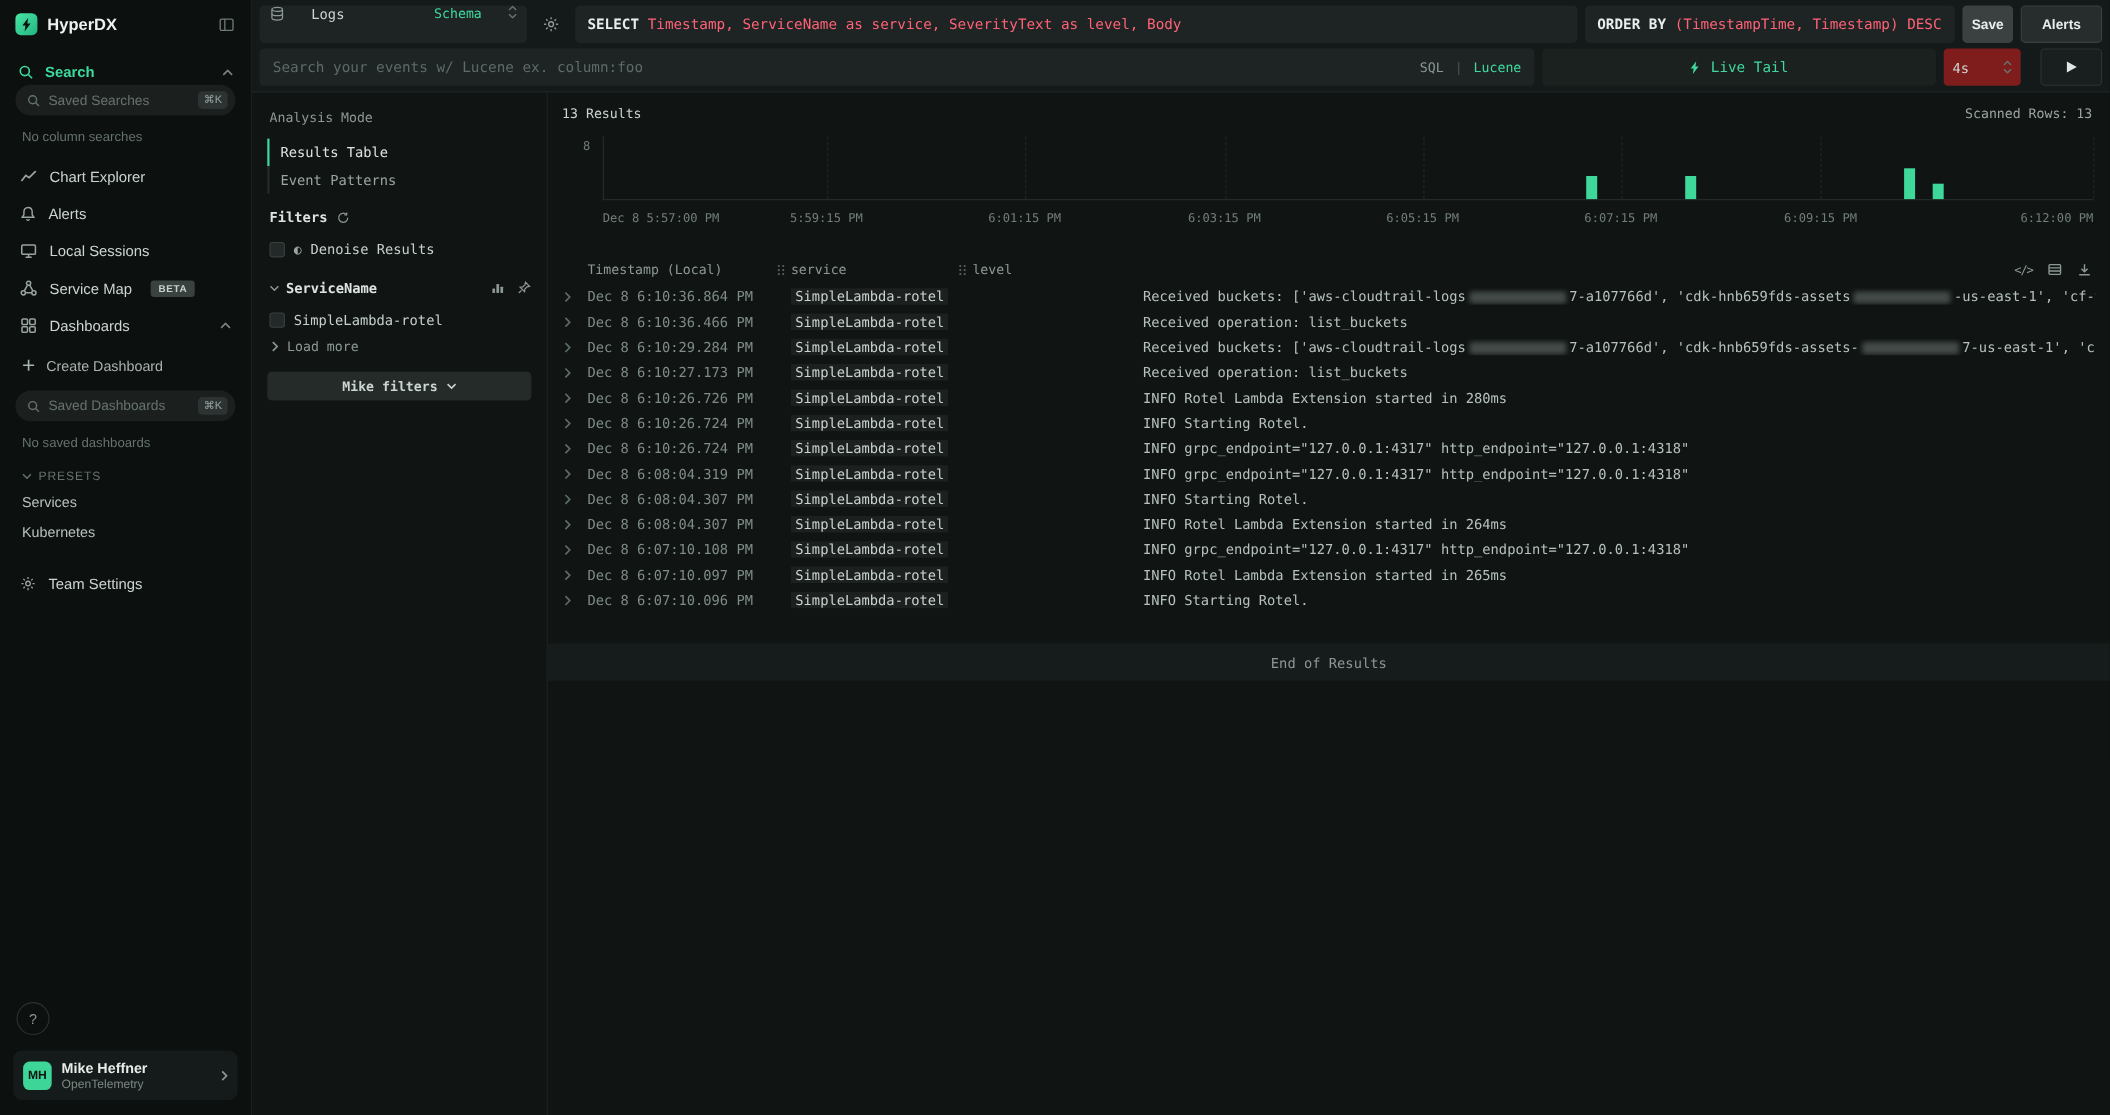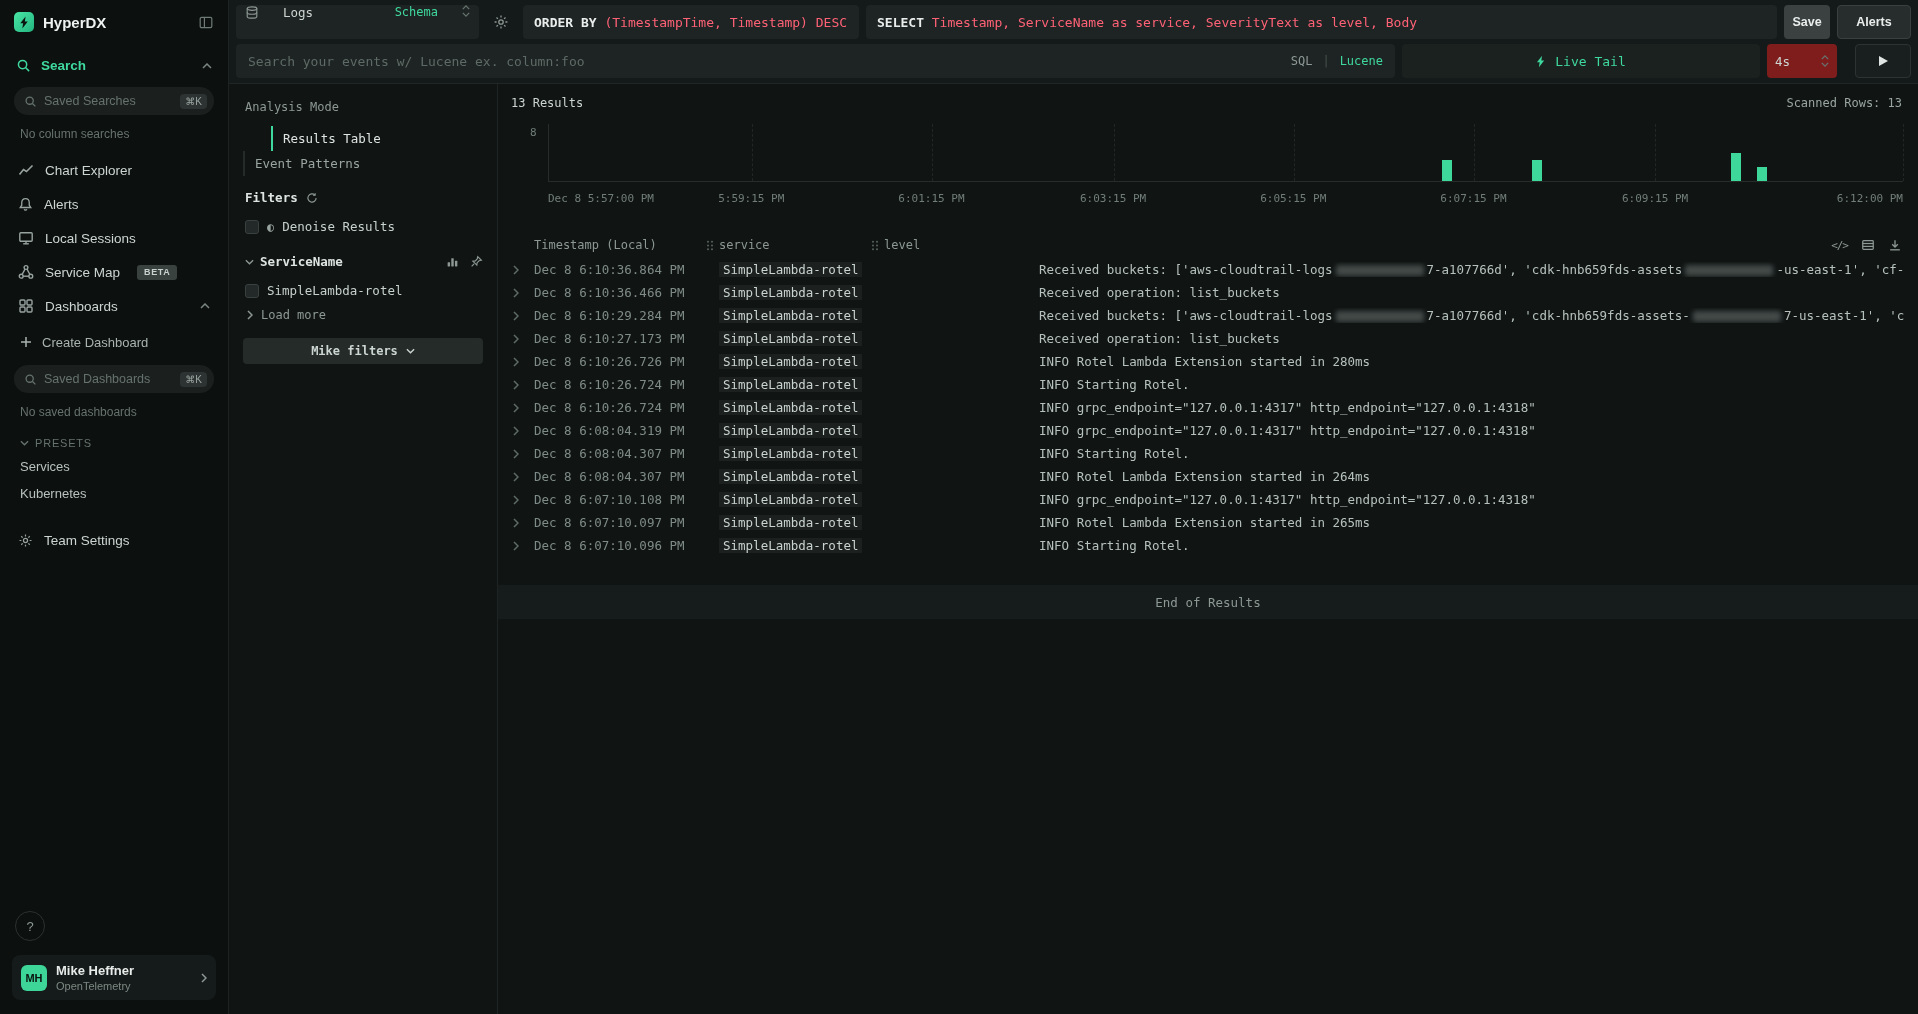--- a/index.html
+++ b/index.html
@@ -7,21 +7,21 @@
   body { display:flex; background:#101514; color:#c6d0cc; font-family:"Liberation Sans",sans-serif; overflow:hidden; }
   svg { display:block; flex:none; }
   .mono { font-family:"DejaVu Sans Mono",monospace; }
 
   
   .sidebar { width:229px; min-width:229px; height:100%; background:#0c100f; border-right:1px solid #1d2322; display:flex; flex-direction:column; padding:12px 12px 14px; }
   .logo-row { display:flex; align-items:center; gap:9px; padding:0 2px; margin-bottom:22px; }
   .logo-mark { width:20px; height:20px; border-radius:5px; background:linear-gradient(135deg,#49e6a6,#23b57f); display:flex; align-items:center; justify-content:center; }
   .logo-name { font-size:15px; font-weight:700; color:#eef2f0; }
   .collapse-btn { margin-left:auto; color:#6e7a76; cursor:pointer; }
-  .side-section-head { display:flex; align-items:center; gap:10px; color:#3fd99f; font-weight:700; font-size:13.5px; padding:4px 4px; margin-bottom:10px; }
+  .side-section-head { display:flex; align-items:center; gap:10px; color:#3fd99f; font-weight:700; font-size:13.5px; padding:4px 4px; }
   .side-section-head .chev { margin-left:auto; color:#7b8682; }
   .side-search { height:28px; background:#1b201f; border-radius:15px; display:flex; align-items:center; gap:7px; padding:0 7px 0 10px; color:#66726e; margin:0 2px 12px; }
   .side-search input { flex:1; min-width:0; background:transparent; border:none; outline:none; font:12.5px "Liberation Sans",sans-serif; color:#ccd5d1; }
   .side-search input::placeholder { color:#66726e; }
   .kbd { background:#2c3332; color:#9ba5a1; border-radius:4px; font-size:10px; padding:2px 5px; }
   .side-empty { color:#66726e; font-size:12px; padding:0 6px; margin:0 0 12px 2px; }
   .nav-item { display:flex; align-items:center; gap:11px; height:34px; color:#ccd5d1; font-size:13.5px; padding:0 6px; border-radius:6px; cursor:pointer; }
   .nav-item .nicon { color:#98a3a0; }
   .nav-item .chev { margin-left:auto; color:#7b8682; }
   .badge { background:#3a423f; color:#c9d2ce; font-size:9px; font-weight:700; letter-spacing:.6px; padding:2.5px 7px; border-radius:3px; margin-left:6px; }
@@ -62,21 +62,21 @@
   .interval { width:70px; flex:none; background:#7f1d1d; border-radius:4px; display:flex; align-items:center; padding:0 8px; font-size:12.5px; color:#ccd5d1; cursor:pointer; }
   .interval .updown { margin-left:auto; }
   .play-btn { width:56px; flex:none; margin-left:11px; background:#191f1e; border:1px solid #2c3332; border-radius:4px; display:flex; align-items:center; justify-content:center; cursor:pointer; }
   .play-tri { width:0; height:0; border-left:9px solid #dfe5e2; border-top:5.5px solid transparent; border-bottom:5.5px solid transparent; }
 
   
   .content { flex:1; display:flex; min-height:0; }
   .filters { width:269px; min-width:269px; border-right:1px solid #1e2423; padding:16px 14px; }
   .fp-head { color:#8d9894; font-size:12px; margin-bottom:12px; padding-left:2px; }
   .mode-item { font-size:12.5px; padding:5px 10px; border-left:2px solid #242b29; color:#9aa5a1; cursor:pointer; }
-  .mode-item.active { border-left-color:#3fd99f; color:#dde4e1;margin-left:28px; }
+  .mode-item.active { border-left-color:#3fd99f; color:#dde4e1; }
   .filters-label-row { display:flex; align-items:center; gap:8px; margin-top:14px; color:#dde4e1; font-size:12.5px; font-weight:700; padding-left:2px; }
   .filters-label-row .nicon { color:#8d9894; cursor:pointer; }
   .check-row { display:flex; align-items:center; gap:8px; margin-top:14px; font-size:12.5px; color:#c6d0cc; padding-left:2px; cursor:pointer; }
   .checkbox { width:14px; height:14px; flex:none; border-radius:3px; background:#222928; border:1px solid #39413f; cursor:pointer; }
   .denoise-icon { color:#9aa5a1; font-size:12px; }
   .facet-head { display:flex; align-items:center; gap:6px; margin-top:20px; font-size:12.5px; font-weight:700; color:#dde4e1; padding-left:2px; }
   .facet-head .chev { color:#8d9894; }
   .facet-icons { margin-left:auto; display:flex; gap:11px; color:#8d9894; }
   .facet-icons > * { cursor:pointer; }
   .load-more { display:flex; align-items:center; gap:8px; margin-top:10px; color:#8d9894; font-size:12px; padding-left:4px; cursor:pointer; }
@@ -307,22 +307,22 @@
         </span>
       </div>
       <div class="gear-btn">
         <span>
           <svg width="16" height="16" viewBox="0 0 16 16" fill="none" stroke="currentColor" stroke-width="1.3">
               <circle cx="8" cy="8" r="2.2"></circle>
               <path d="M8 1.6v2M8 12.4v2M1.6 8h2M12.4 8h2M3.5 3.5l1.4 1.4M11.1 11.1l1.4 1.4M12.5 3.5l-1.4 1.4M4.9 11.1l-1.4 1.4"></path>
             </svg>
         </span>
       </div>
+      <div class="sql-box"><span class="kw">SELECT</span><span class="fld"> Timestamp, ServiceName as service, SeverityText as level, Body</span></div>
       <div class="sql-box orderby-box"><span class="kw">ORDER BY</span><span class="fld"> (TimestampTime, Timestamp) DESC</span></div>
-      <div class="sql-box"><span class="kw">SELECT</span><span class="fld"> Timestamp, ServiceName as service, SeverityText as level, Body</span></div>
       <div class="save-btn">Save</div>
       <div class="alerts-btn">Alerts</div>
     </div>
 
     <div class="tb-row">
       <div class="event-search">
         <input readonly="" placeholder="Search your events w/ Lucene ex. column:foo" style="">
         <span class="lang-sql">SQL</span>
         <span class="lang-sep">|</span>
         <span class="lang-lucene">Lucene</span>

